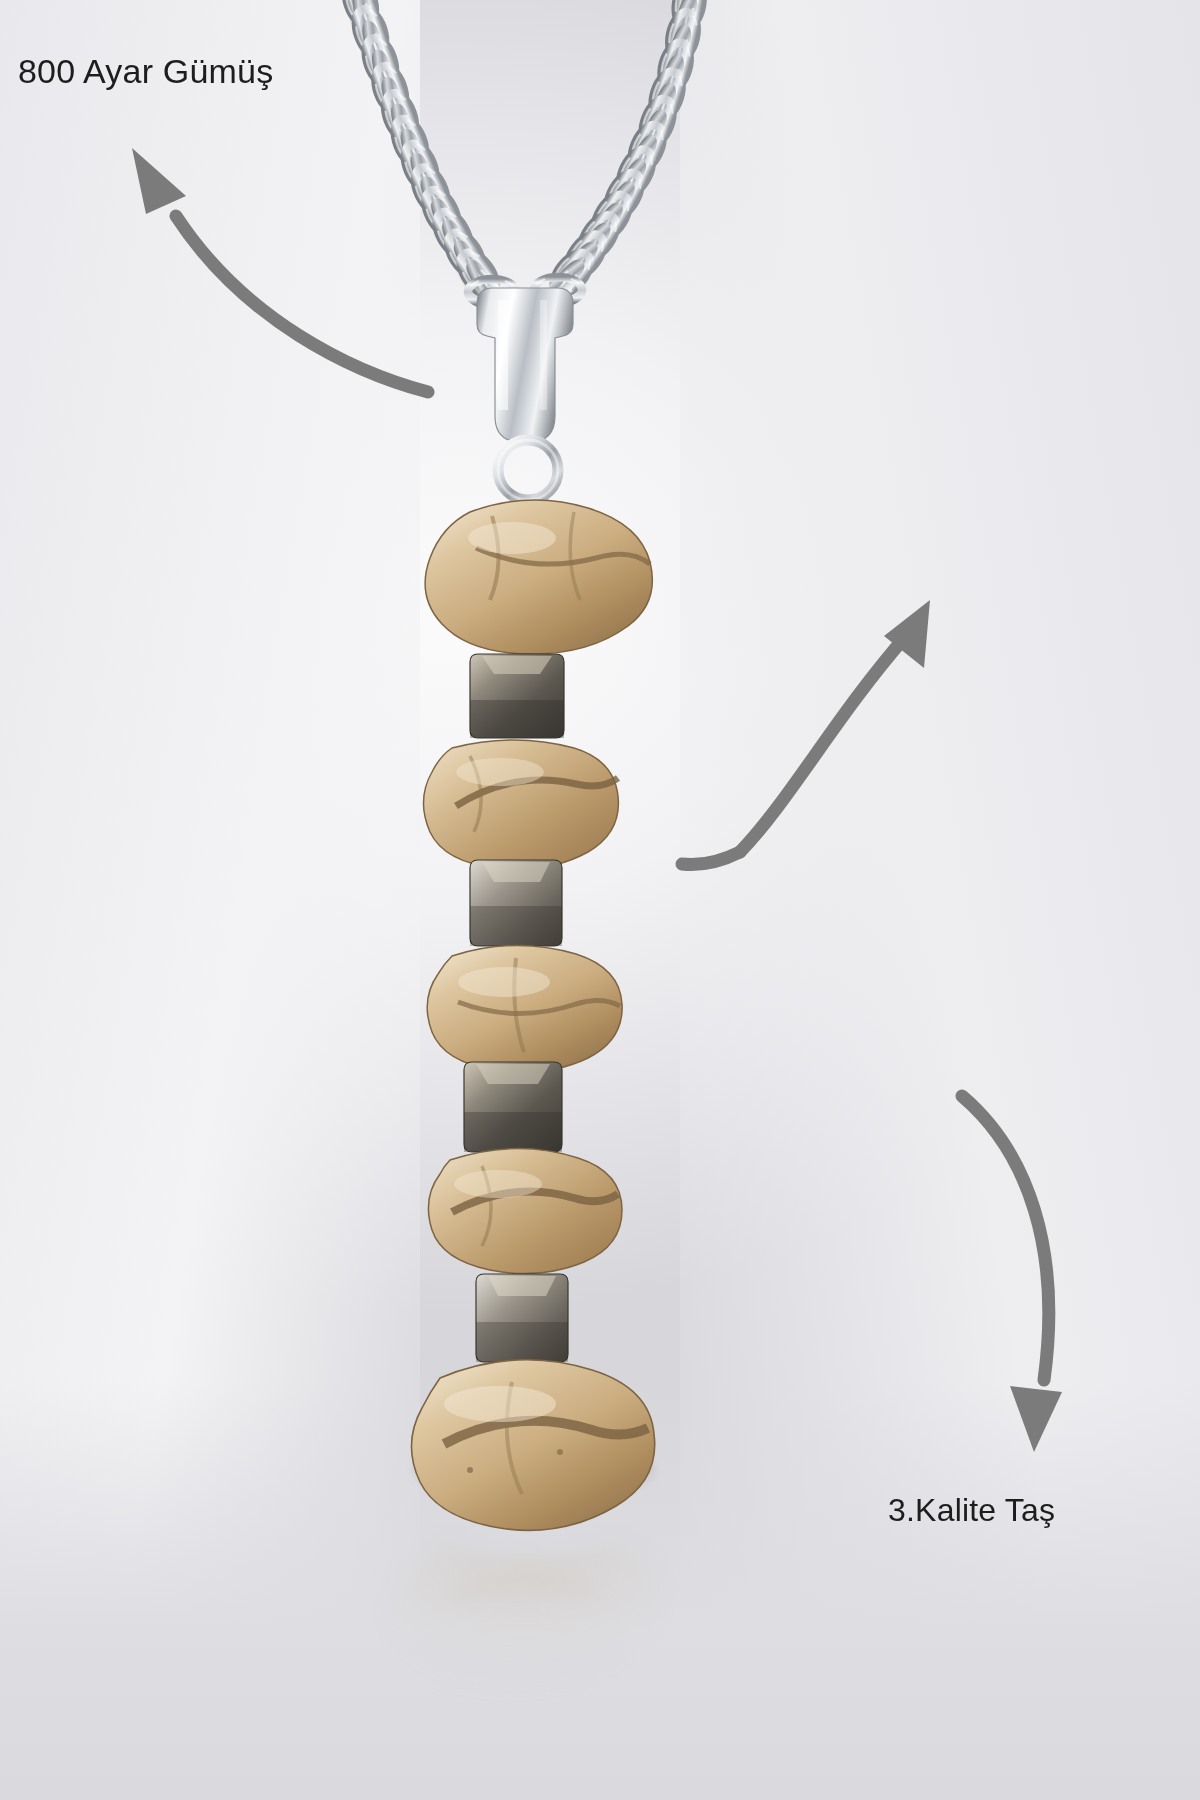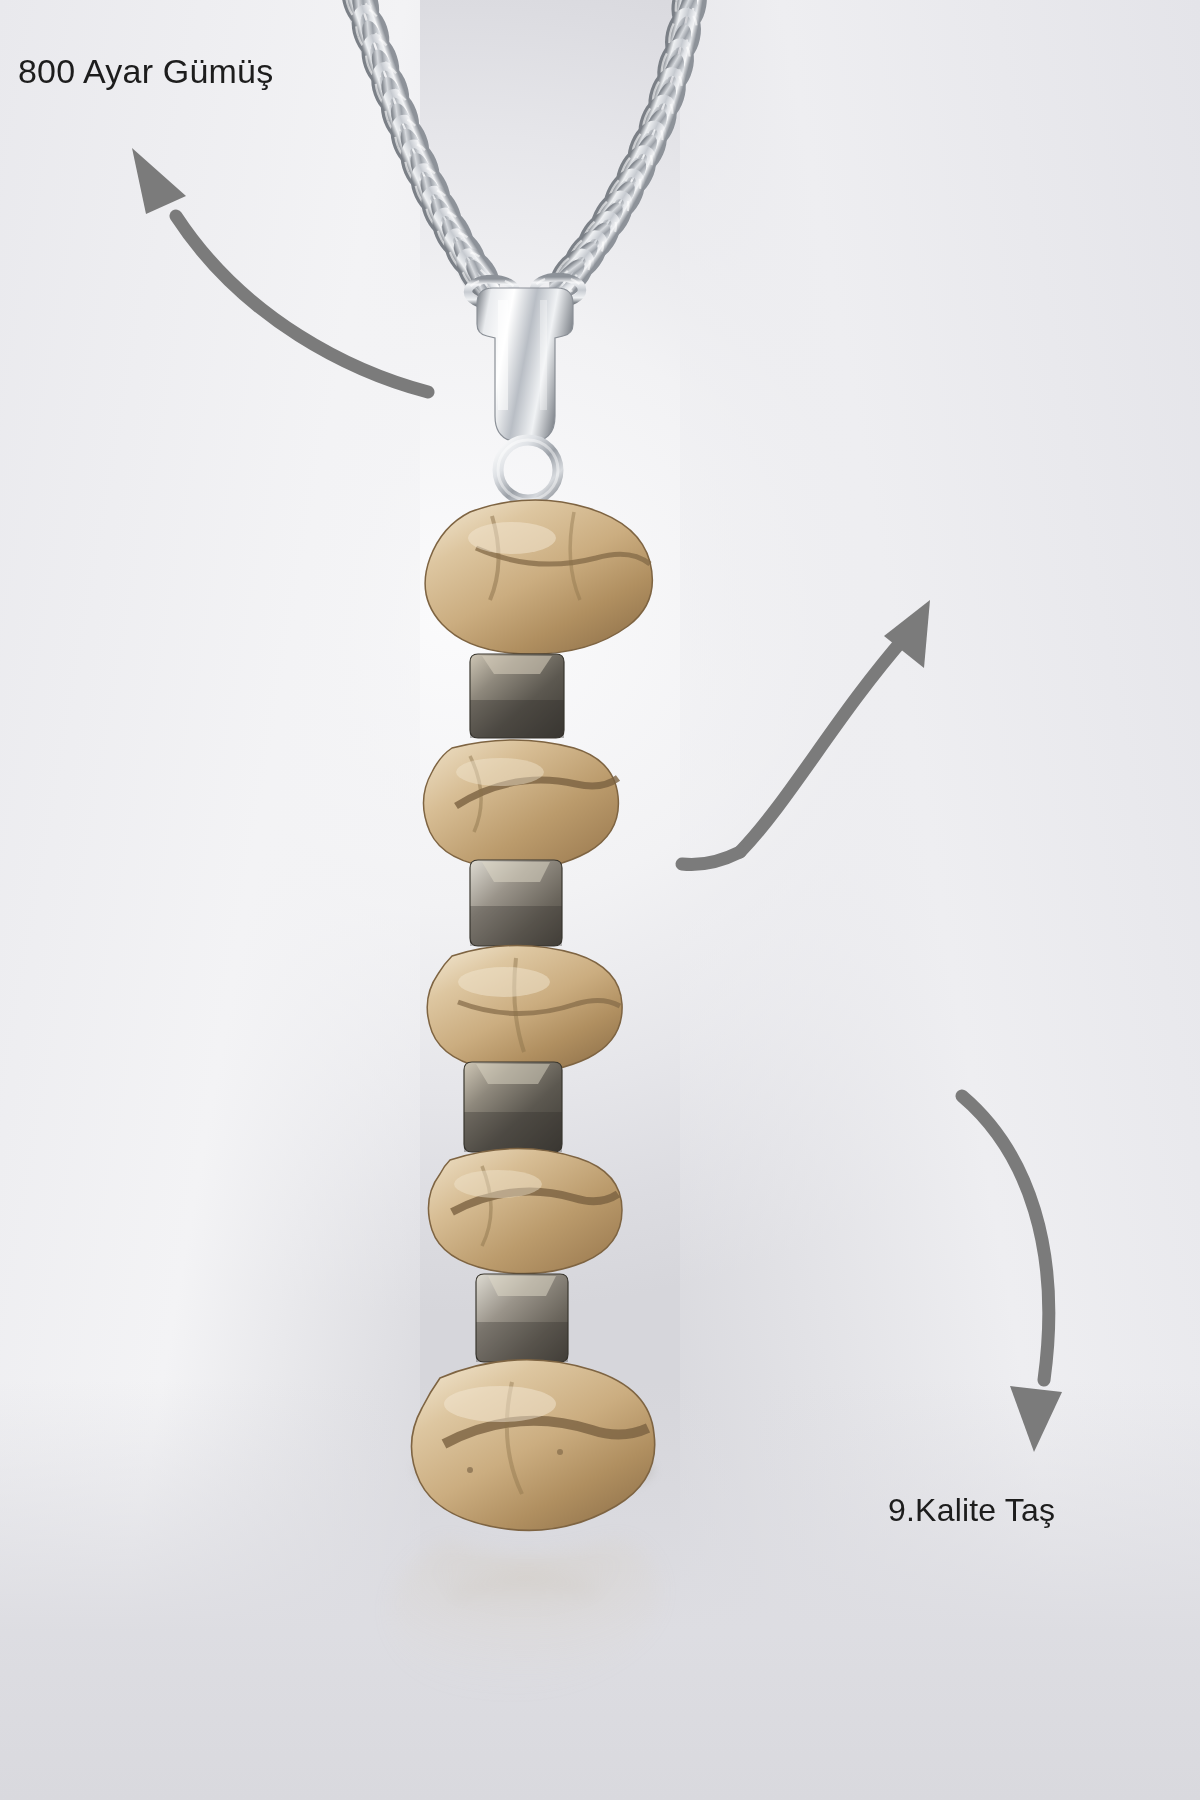--- a/index.html
+++ b/index.html
@@ -379,15 +379,15 @@
 
     <g>
       <path d="M962,1096 C1028,1152 1062,1250 1044,1380" stroke="#7b7b7b" stroke-width="13" fill="none" stroke-linecap="round"></path>
       <path d="M1034,1452 L1010,1386 L1062,1392 Z" fill="#7b7b7b"></path>
     </g>
   </svg>
 
   <div class="callout" id="label-silver">800 Ayar Gümüş</div>
 
 
-  <div class="callout" id="label-quality">9.Kalite Taş</div>
+  <div class="callout" id="label-quality">3.Kalite Taş</div>
 
 </div>
 
 </body></html>

